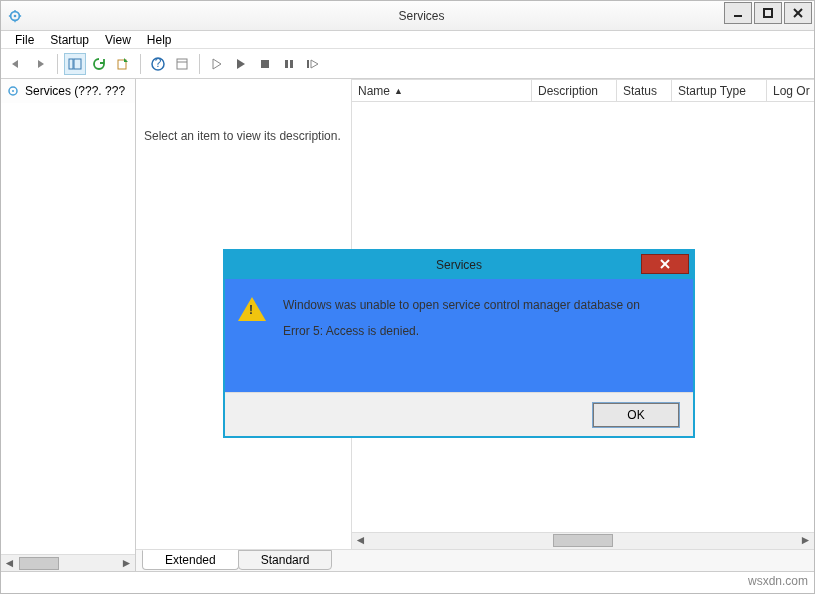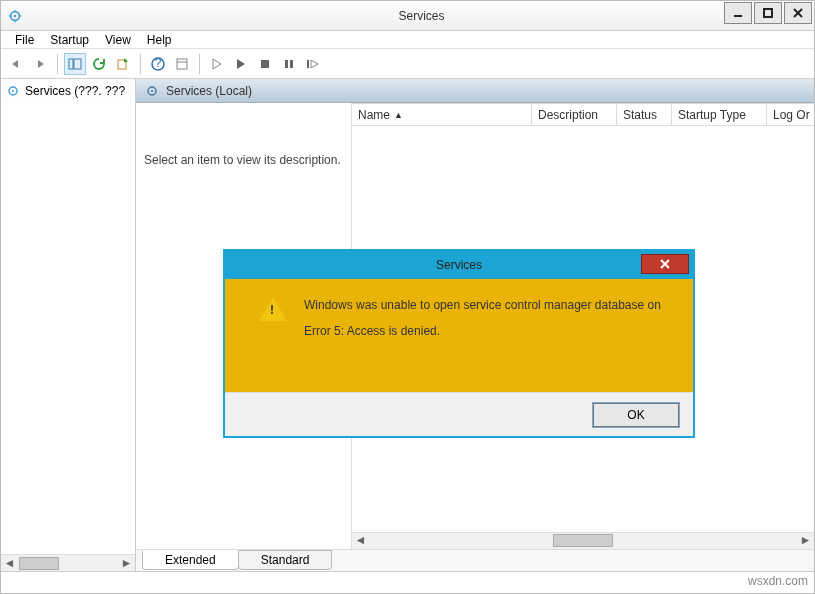--- a/index.html
+++ b/index.html
@@ -45,21 +45,21 @@
 
 .tabstrip { height:22px; display:flex; align-items:flex-end; padding-left:6px; border-top:1px solid #ddd; background:#f7f7f7;}
 .tab { padding:2px 22px; border:1px solid #bbb; border-top-left-radius:0; border-top-right-radius:0; border-bottom-left-radius:4px; border-bottom-right-radius:4px; background:#f3f3f3; margin-right:-1px; position:relative; top:-1px;}
 .tab.active{ background:#fff; border-top:1px solid #fff;}
 
 .statusbar { height:18px; border-top:1px solid #ccc; display:flex; justify-content:flex-end; align-items:center; padding:0 6px; color:#888; font-size:11px;}
 
 .dialog { position:absolute; left:222px; top:248px; width:472px; height:189px; border:2px solid #1ca4d4; background:#fff; box-shadow:0 0 0 1px #0e7aa3 inset; display:flex; flex-direction:column;}
 .dlg-title { height:28px; background:#1ca4d4; display:flex; align-items:center; justify-content:center; position:relative; color:#222;}
 .dlg-close { position:absolute; right:4px; top:3px; width:48px; height:20px; background:#c0392b; color:#fff; display:flex; align-items:center; justify-content:center; border:1px solid #7e231a;}
-.dlg-body { flex:1; background:#eab308; padding:18px 18px 8px 31px; display:flex; gap:14px;}
+.dlg-body { flex:1; background:#3b82f6; padding:18px 18px 8px 10px; display:flex; gap:14px;}
 .dlg-icon { width:34px; display:flex; align-items:flex-start; justify-content:center;}
 .tri { width:0;height:0;border-left:14px solid transparent;border-right:14px solid transparent;border-bottom:24px solid #f1c40f; position:relative;}
 .tri::after{content:"!"; position:absolute; left:-3px; top:6px; font-weight:bold; color:#333;}
 .dlg-text { flex:1; color:#333; line-height:1.35;}
 .dlg-footer { height:44px; background:#f0f0f0; border-top:1px solid #ddd; display:flex; align-items:center; justify-content:flex-end; padding:0 14px;}
 .dlg-btn { width:86px; height:24px; border:1px solid #777; background:#e7e7e7; box-shadow:0 0 0 1px #7aa7d0; }
 svg{display:block;}
 </style>
 </head>
 <body>
@@ -185,29 +185,20 @@
       <span style="white-space:nowrap;overflow:hidden;">Services (???. ???</span>
     </div>
     <div class="tree-hsb">
       <span class="arrow l">◄</span>
       <div class="thumb"></div>
       <span class="arrow r">►</span>
     </div>
   </div>
 
   <div class="mainpane">
-    <div class="header-band">
-      <span class="icon">
-          <svg width="14" height="14">
-            <circle cx="7" cy="7" r="4" fill="none" stroke="#4a7aa0" stroke-width="1.5"></circle>
-            <circle cx="7" cy="7" r="1" fill="#4a7aa0"></circle>
-          </svg>
-        </span>
-      <span>Services (Local)</span>
-    </div>
     <div class="content-row">
       <div class="desc-col">
         <span>Select an item to view its description.</span>
       </div>
       <div class="list-col">
         <div class="colheaders">
           <div class="colh" style="width:180px">
               <span>Name</span>
               <span class="sort-caret">▲</span>
             </div>

